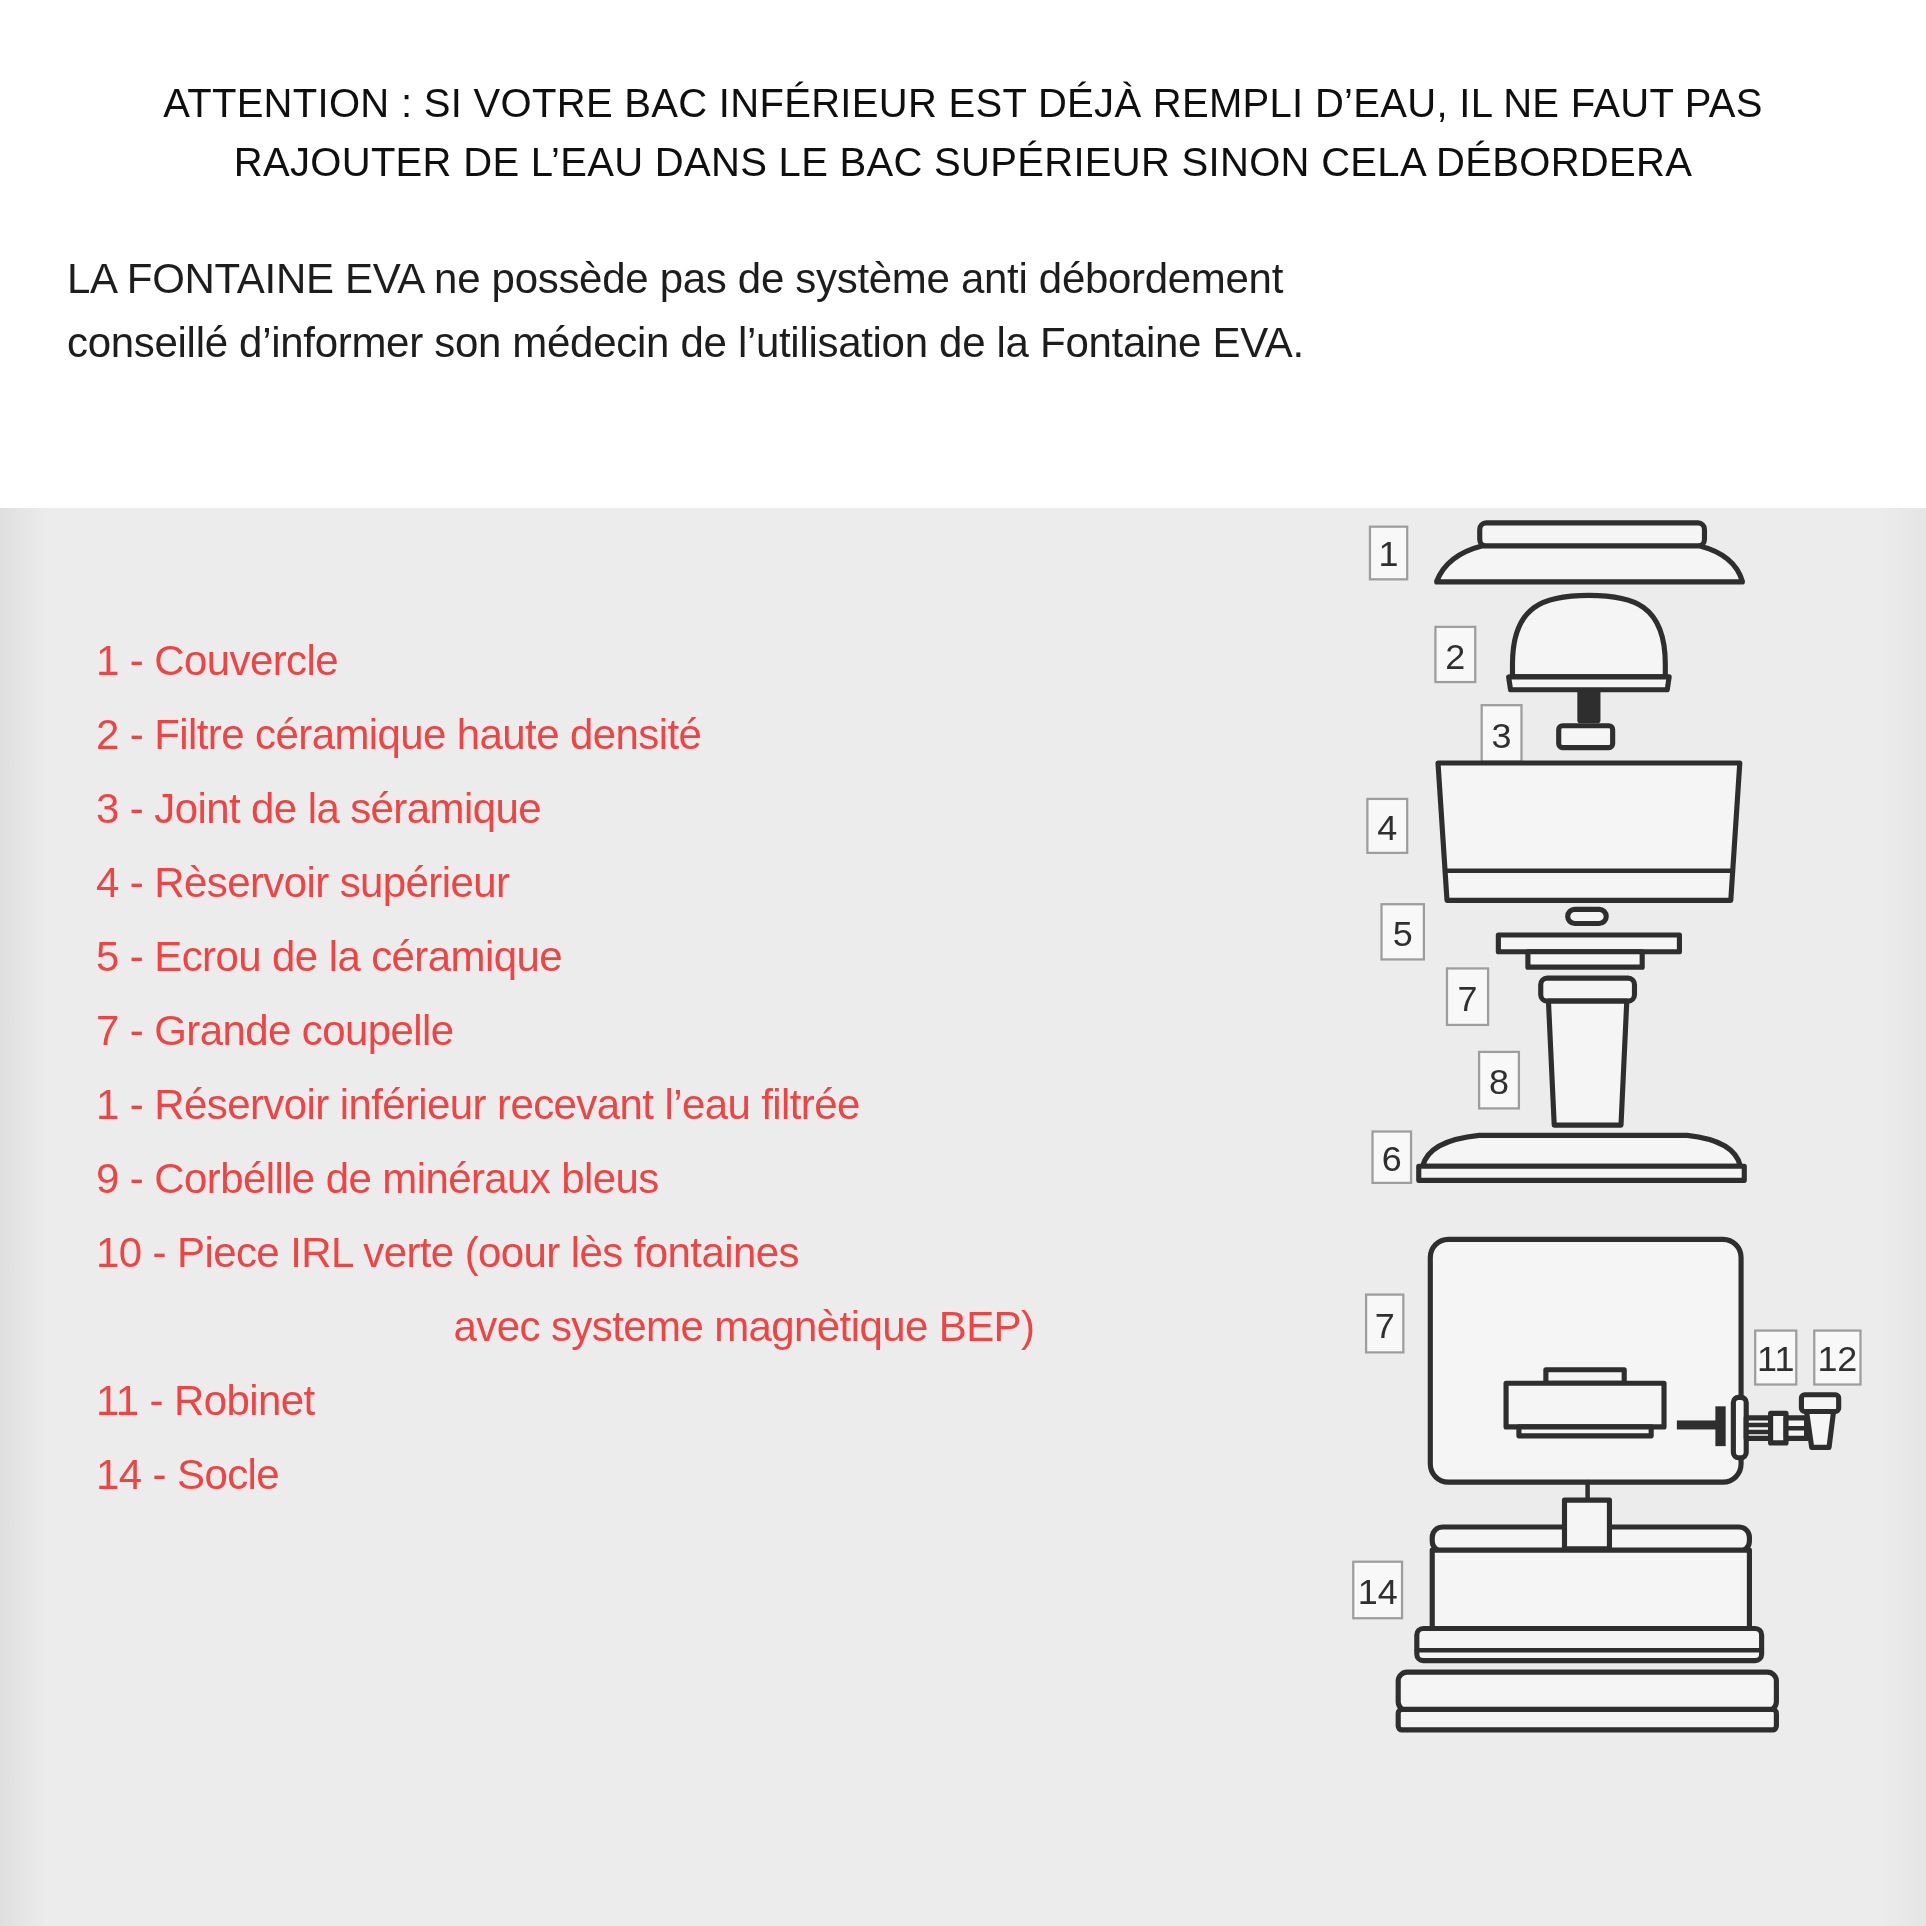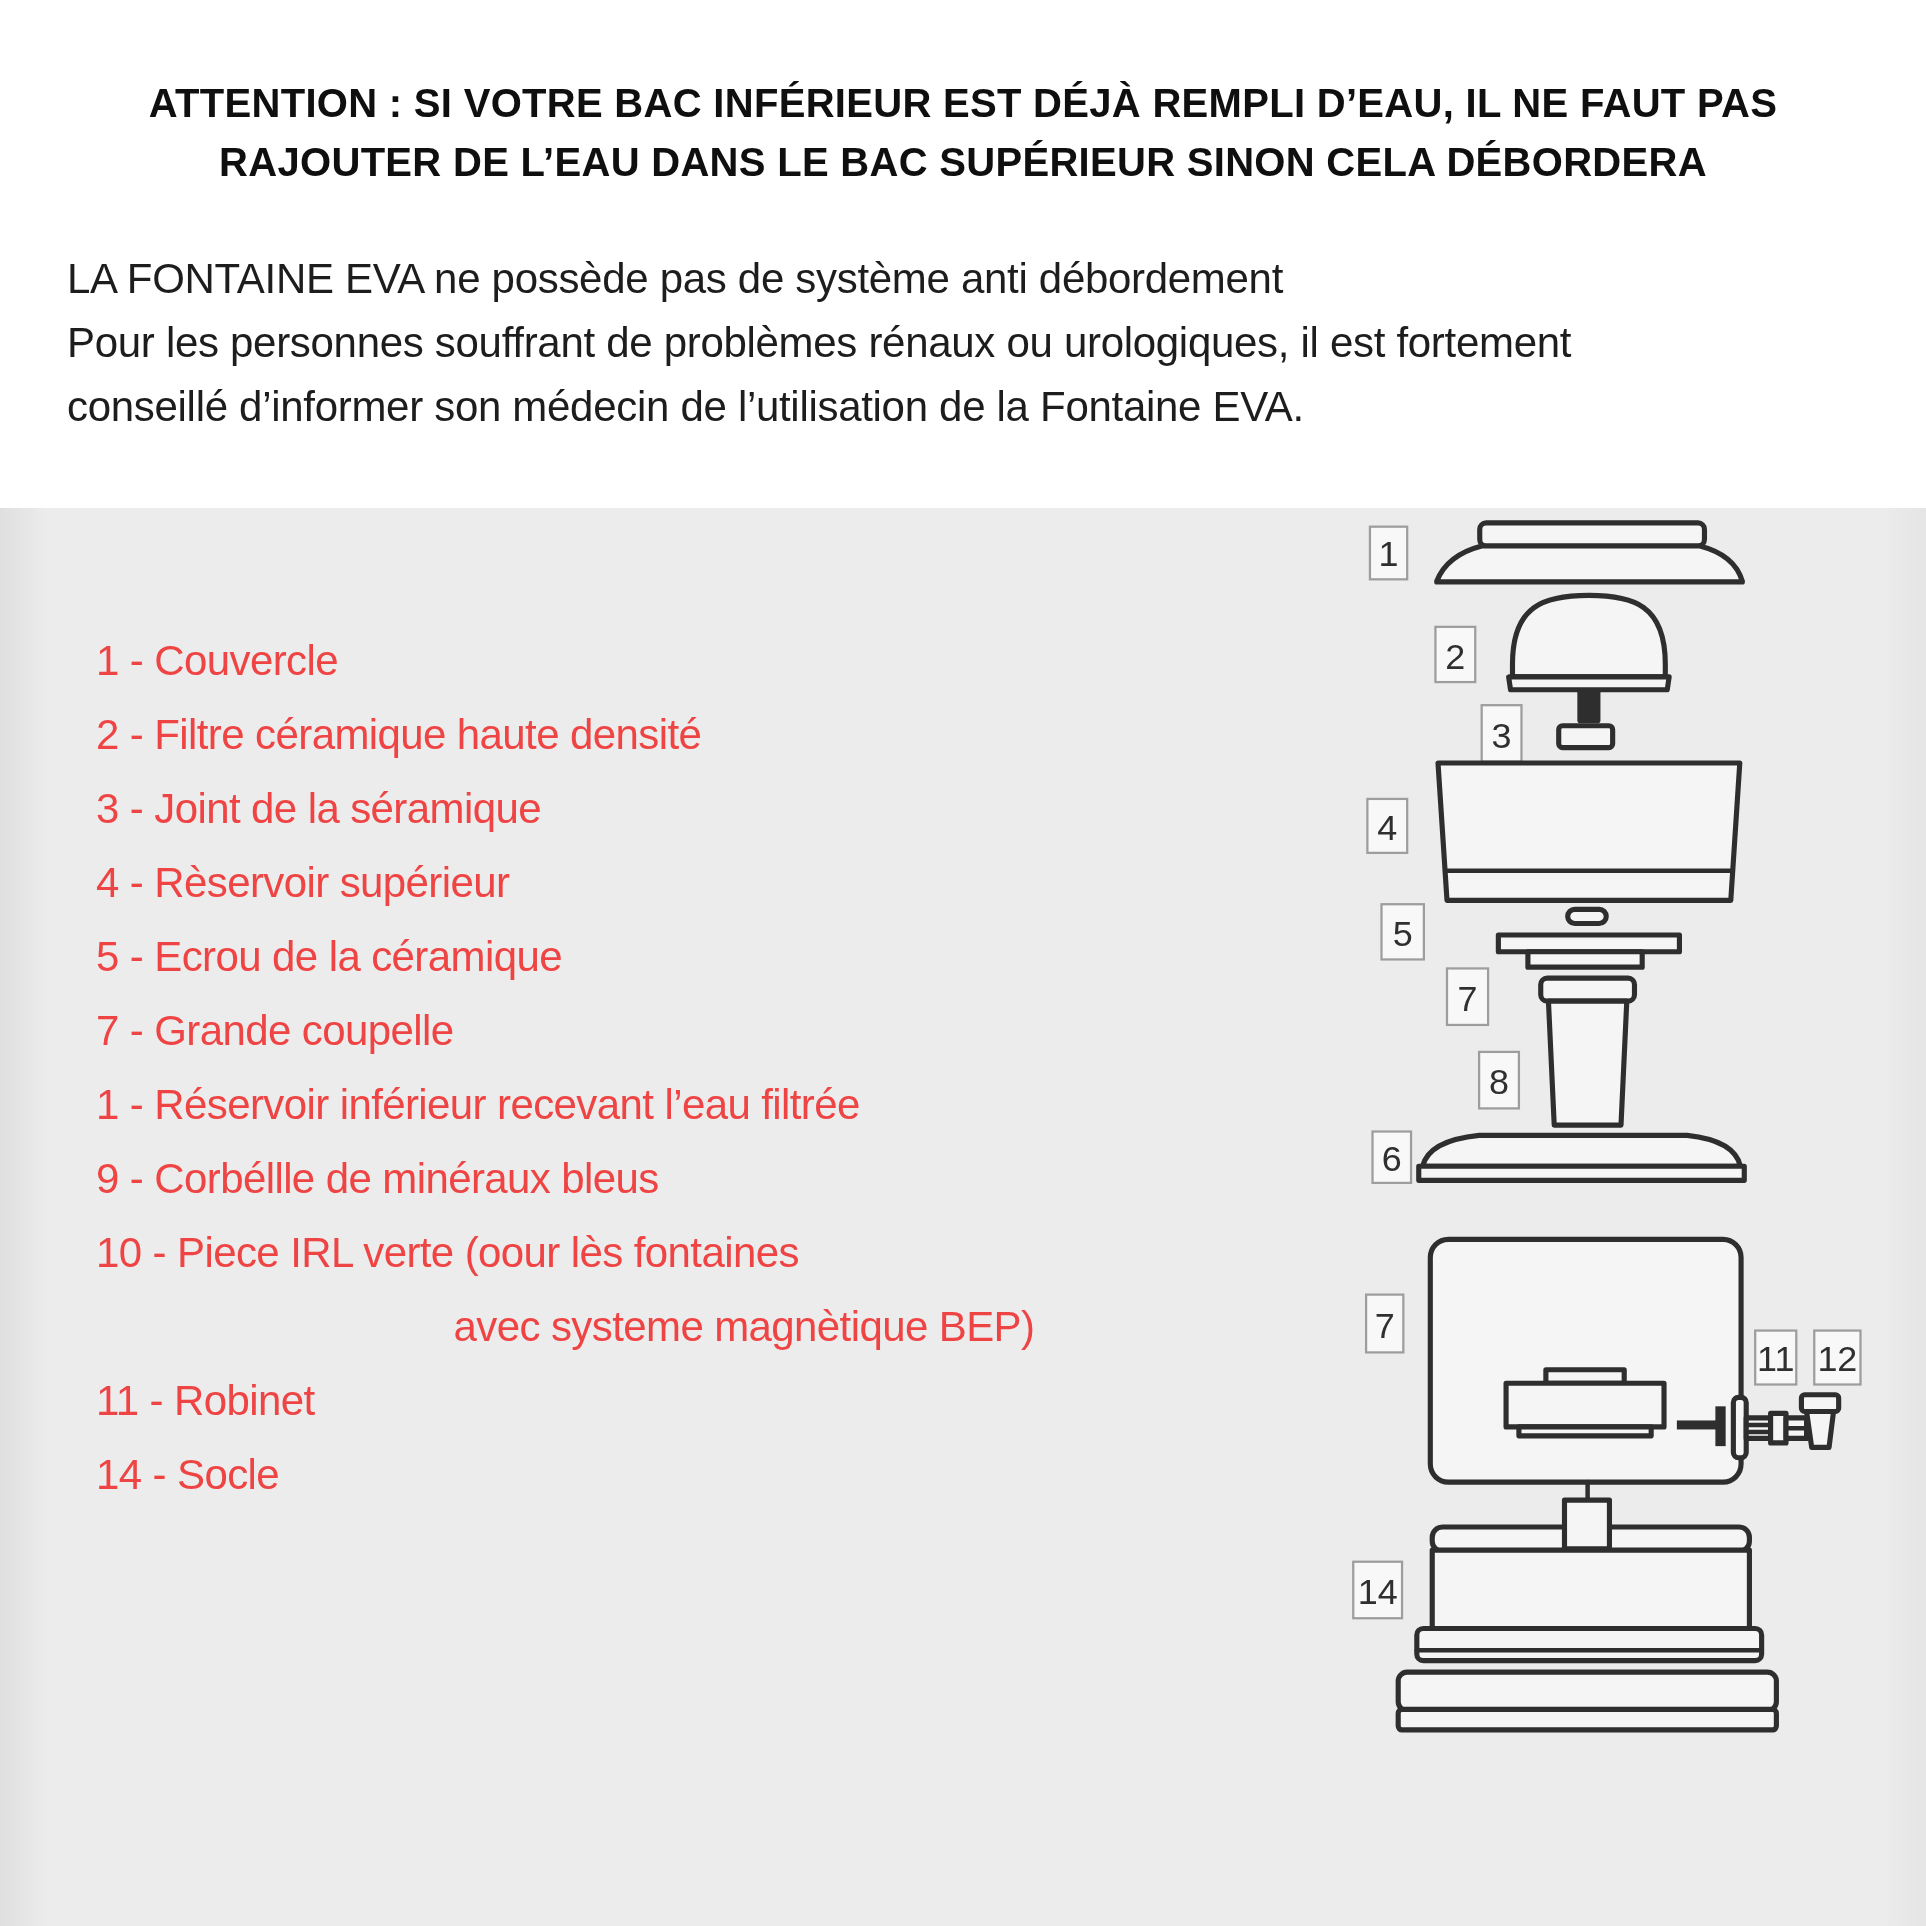--- a/index.html
+++ b/index.html
@@ -4,21 +4,21 @@
 <style>
   html,body{margin:0;padding:0;}
   body{
     width:1926px;height:1926px;position:relative;overflow:hidden;
     background:#ffffff;
     font-family:"Liberation Sans", sans-serif;
   }
   .white-top{position:absolute;left:0;top:0;width:1926px;height:508px;background:#ffffff;}
   .warning{
     position:absolute;left:0;top:74px;width:1926px;
-    text-align:center;font-weight:700;font-size:40px;line-height:59px;
+    text-align:center;font-weight:400;font-size:40px;line-height:59px;
     color:#0f0f0f;letter-spacing:0.3px;
   }
   .intro{
     position:absolute;left:67px;top:247px;width:1798px;
     font-size:42px;line-height:64px;color:#1d1d1d;letter-spacing:-0.3px;
   }
   .gray-panel{
     position:absolute;left:0;top:508px;width:1926px;height:1418px;
     background:#ececec;
   }
@@ -42,21 +42,20 @@
 </head>
 <body>
 
 <div class="white-top">
   <div class="warning">
     <div>ATTENTION : SI VOTRE BAC INFÉRIEUR EST DÉJÀ REMPLI D’EAU, IL NE FAUT PAS</div>
     <div>RAJOUTER DE L’EAU DANS LE BAC SUPÉRIEUR SINON CELA DÉBORDERA</div>
   </div>
   <div class="intro">
     <div>LA FONTAINE EVA ne possède pas de système anti débordement</div>
-    <div>Pour les personnes souffrant de problèmes rénaux ou urologiques, il est fortement</div>
     <div>conseillé d’informer son médecin de l’utilisation de la Fontaine EVA.</div>
   </div>
 </div>
 
 <div class="gray-panel">
   <div class="vignette"></div>
 </div>
 
 <div class="parts-list">
   <div class="line">1 - Couvercle</div>

